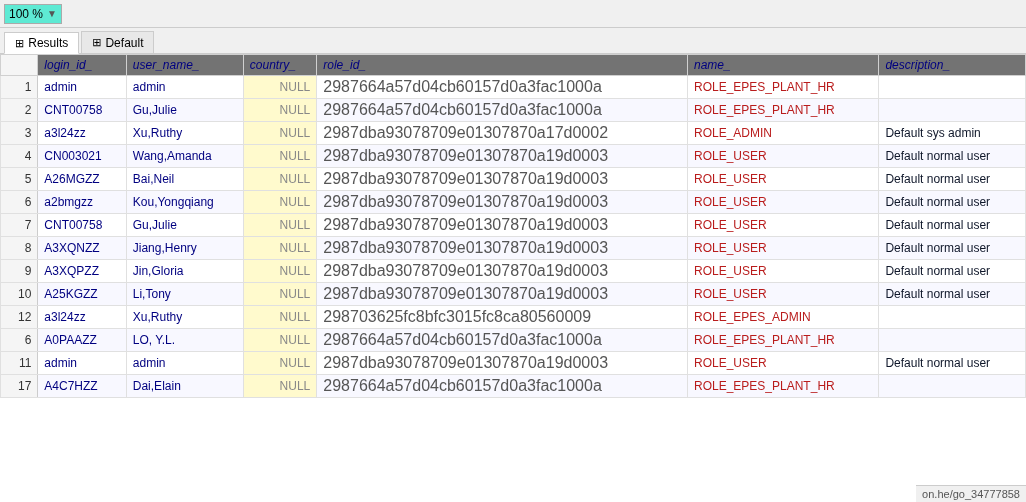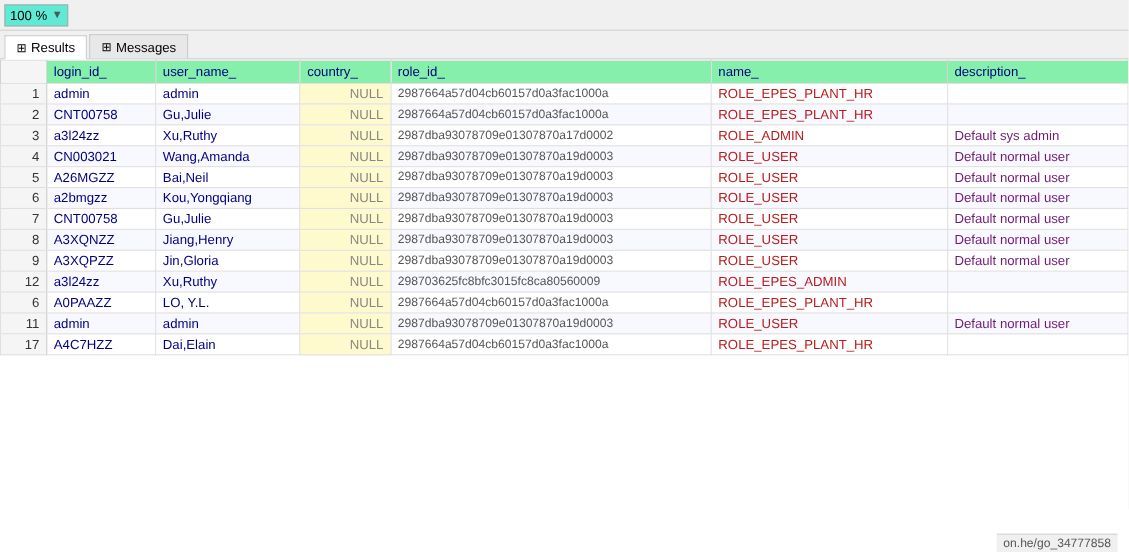--- a/index.html
+++ b/index.html
@@ -65,30 +65,31 @@
       overflow: auto;
       background: white;
       height: calc(100vh - 54px);
     }
     table {
       border-collapse: collapse;
       width: 100%;
       font-size: 12px;
     }
     thead tr th {
-      background: #86efac;
+      background: #737373;
       border: 1px solid #d0d0d0;
       padding: 3px 6px;
       text-align: left;
       font-weight: normal;
       white-space: nowrap;
       position: sticky;
       top: 0;
       z-index: 1;
       color: #000080;
+      font-style: italic;
     }
     thead tr th.row-num {
       background: #f5f5f5;
       color: #000;
       font-style: normal;
       min-width: 30px;
       text-align: center;
     }
     tbody tr td {
       border: 1px solid #e0e0e0;
@@ -115,33 +116,33 @@
       text-align: right;
     }
     .login-cell {
       color: #000080;
     }
     .username-cell {
       color: #000080;
     }
     .roleid-cell {
       color: #555;
-      font-size: 11px;
+      font-size: 16px;
     }
     .name-cell {
       color: #b91c1c;
       font-weight: normal;
     }
     .desc-cell {
-      color: #701a75;
+      color: #0f172a;
     }
     .bottom-bar {
       position: fixed;
       bottom: 0;
-      right: 10px;
+      right: 0;
       font-size: 11px;
       color: #555;
       padding: 2px 6px;
       background: #f0f0f0;
       border-top: 1px solid #ccc;
     }
   </style>
 </head>
 <body>
 
@@ -152,21 +153,21 @@
   </div>
 </div>
 
 <div class="tabs-bar">
 <div class="tab active">
       <span class="tab-icon">⊞</span>
       <span>Results</span>
     </div>
     <div class="tab">
       <span class="tab-icon">⊞</span>
-      <span>Messages</span>
+      <span>Default</span>
     </div>
   </div>
 
 <div class="table-container">
   <table>
     <thead>
       <tr>
         <th class="row-num"></th>
         <th>login_id_</th>
         <th>user_name_</th>
@@ -252,20 +253,29 @@
         <tr>
           <td class="row-num">9</td>
           <td class="login-cell">A3XQPZZ</td>
           <td class="username-cell">Jin,Gloria</td>
           <td class="null-cell">NULL</td>
           <td class="roleid-cell">2987dba93078709e01307870a19d0003</td>
           <td class="name-cell">ROLE_USER</td>
           <td class="desc-cell">Default normal user</td>
         </tr>
         <tr>
+          <td class="row-num">10</td>
+          <td class="login-cell">A25KGZZ</td>
+          <td class="username-cell">Li,Tony</td>
+          <td class="null-cell">NULL</td>
+          <td class="roleid-cell">2987dba93078709e01307870a19d0003</td>
+          <td class="name-cell">ROLE_USER</td>
+          <td class="desc-cell">Default normal user</td>
+        </tr>
+        <tr>
           <td class="row-num">12</td>
           <td class="login-cell">a3l24zz</td>
           <td class="username-cell">Xu,Ruthy</td>
           <td class="null-cell">NULL</td>
           <td class="roleid-cell">298703625fc8bfc3015fc8ca80560009</td>
           <td class="name-cell">ROLE_EPES_ADMIN</td>
           <td class="desc-cell"></td>
         </tr>
         <tr>
           <td class="row-num">6</td>

